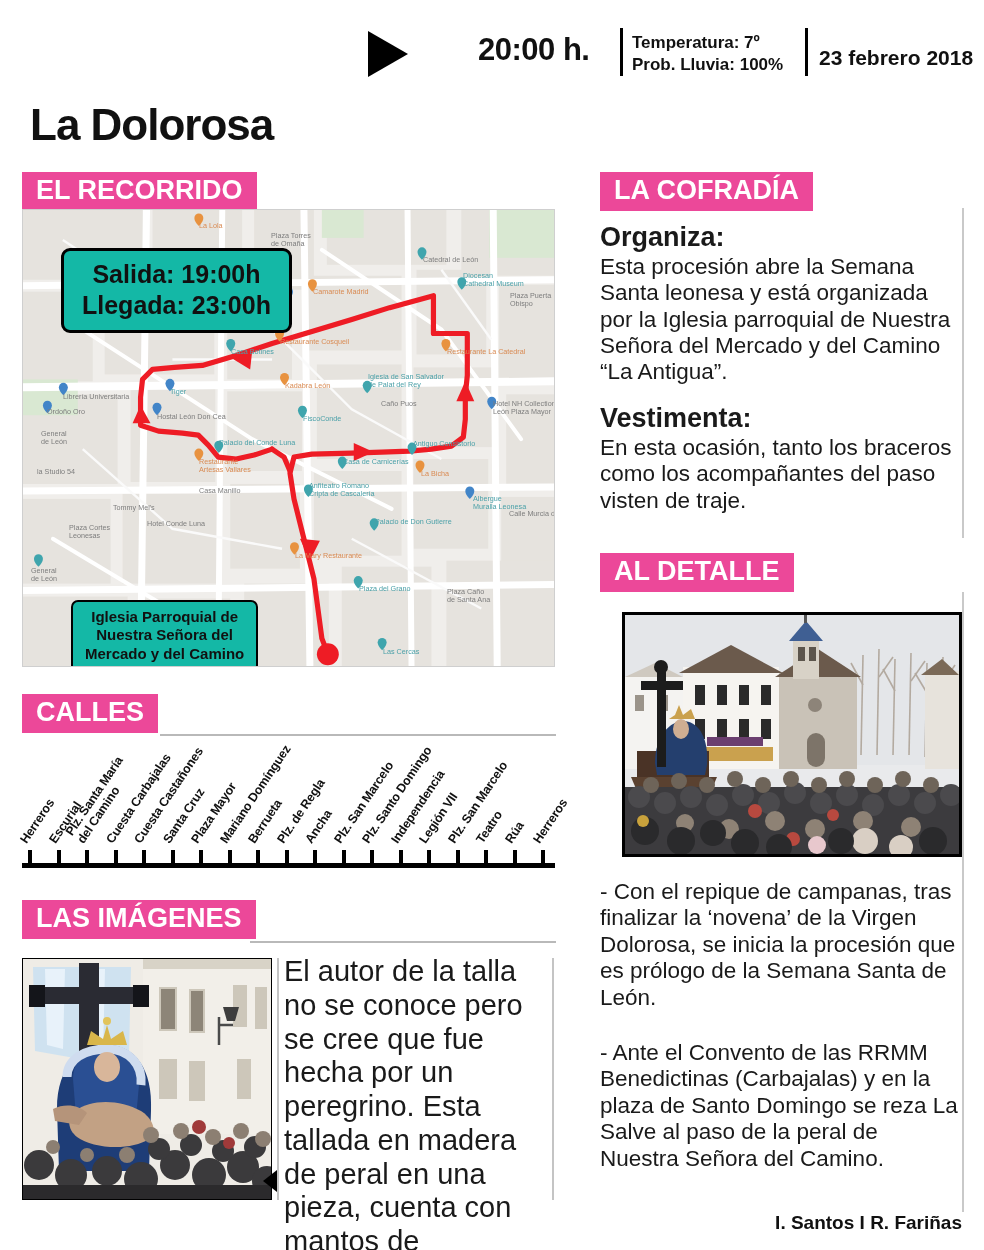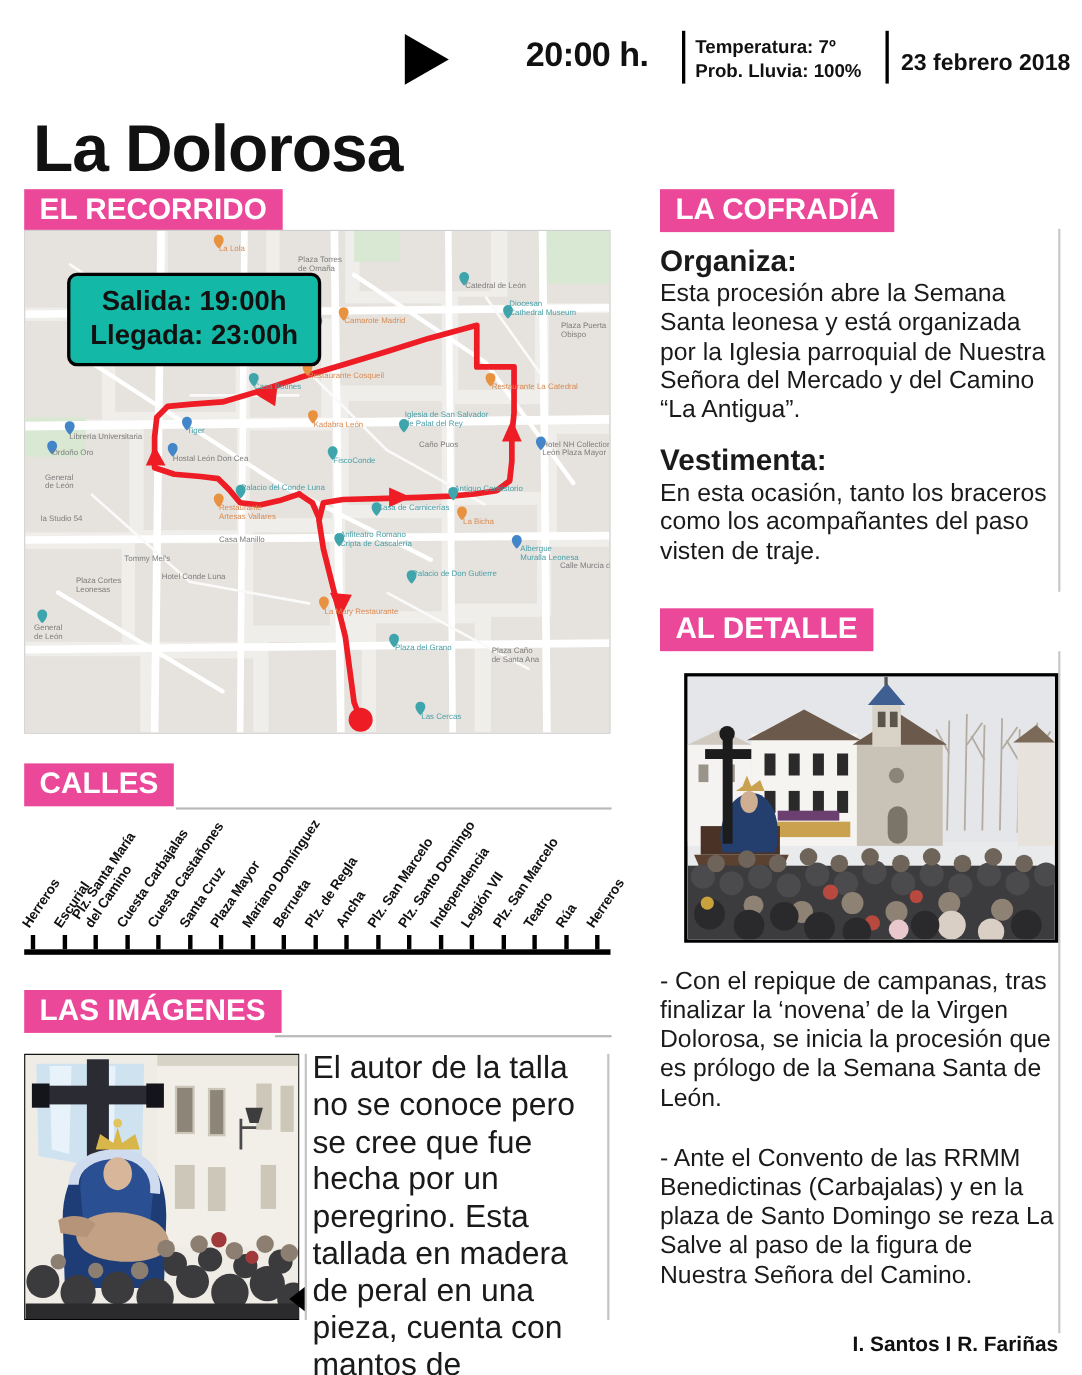--- a/index.html
+++ b/index.html
@@ -39,21 +39,21 @@
   .weather-block {
     position: absolute; left: 632px; top: 32px;
     font-size: 17px; font-weight: bold; line-height: 1.32;
   }
   .date-block {
     position: absolute; left: 819px; top: 46px;
     font-size: 21px; font-weight: bold;
   }
   .main-title {
     position: absolute; left: 30px; top: 100px;
-    font-size: 60px; font-weight: bold; letter-spacing: -1px;
+    font-size: 44px; font-weight: bold; letter-spacing: -1px;
   }
 
   
   .sec-head {
     position: absolute;
     background: #ec4899; color: #fff;
     font-size: 27px; font-weight: bold; letter-spacing: 0px;
     padding: 4px 14px 7px 14px;
     line-height: 1.05;
     white-space: nowrap;
@@ -362,20 +362,25 @@
         <div class="map-poi-label teal" style="left: 336px; top: 375px;">Plaza del Grano</div>
         <div class="map-poi-label " style="left: 424px; top: 378px;">Plaza Caño
 de Santa Ana</div>
         <div class="map-poi-label teal" style="left: 360px; top: 438px;">Las Cercas</div>
       </div>
 
     <div class="callout callout-times">
       <div>Salida: 19:00h</div>
       <div>Llegada: 23:00h</div>
     </div>
+    <div class="callout callout-church">
+      <div>Iglesia Parroquial de</div>
+      <div>Nuestra Señora del</div>
+      <div>Mercado y del Camino</div>
+    </div>
   </div>
 
   <div class="sec-head" style="left:22px; top:694px;">CALLES</div>
   <div class="sec-rule" style="left:160px; top:734px; width:396px;"></div>
 
   <div class="calles-wrap">
     <div id="calles-labels">
         <div class="calles-label" style="left: 7px;">Herreros</div>
         <div class="calles-label" style="left: 35.5px;">Escurial</div>
         <div class="calles-label" style="left: 64px;">Plz. Santa María
@@ -650,16 +655,16 @@
           <circle cx="216" cy="226" r="13"></circle>
         <circle cx="308" cy="226" r="14"></circle>
       </g>
       <g fill="#c9a23c">
           <circle cx="18" cy="206" r="6"></circle>
         </g>
     </svg>
   </div>
 
   <div class="rc-body" style="left:600px; top:879px; width:362px;">- Con el repique de campanas, tras finalizar la ‘novena’ de la Virgen Dolorosa, se inicia la procesión que es prólogo de la Semana Santa de León.</div>
-  <div class="rc-body" style="left:600px; top:1040px; width:362px;">- Ante el Convento de las RRMM Benedictinas (Carbajalas) y en la plaza de Santo Domingo se reza La Salve al paso de la figura de Nuestra Señora del Camino.</div>
+  <div class="rc-body" style="left:600px; top:1040px; width:362px;">- Ante el Convento de las RRMM Benedictinas (Carbajalas) y en la plaza de Santo Domingo se reza La Salve al paso de la peral de Nuestra Señora del Camino.</div>
 
   <div class="credit">I. Santos I R. Fariñas</div>
 </div>
 
 </body></html>

